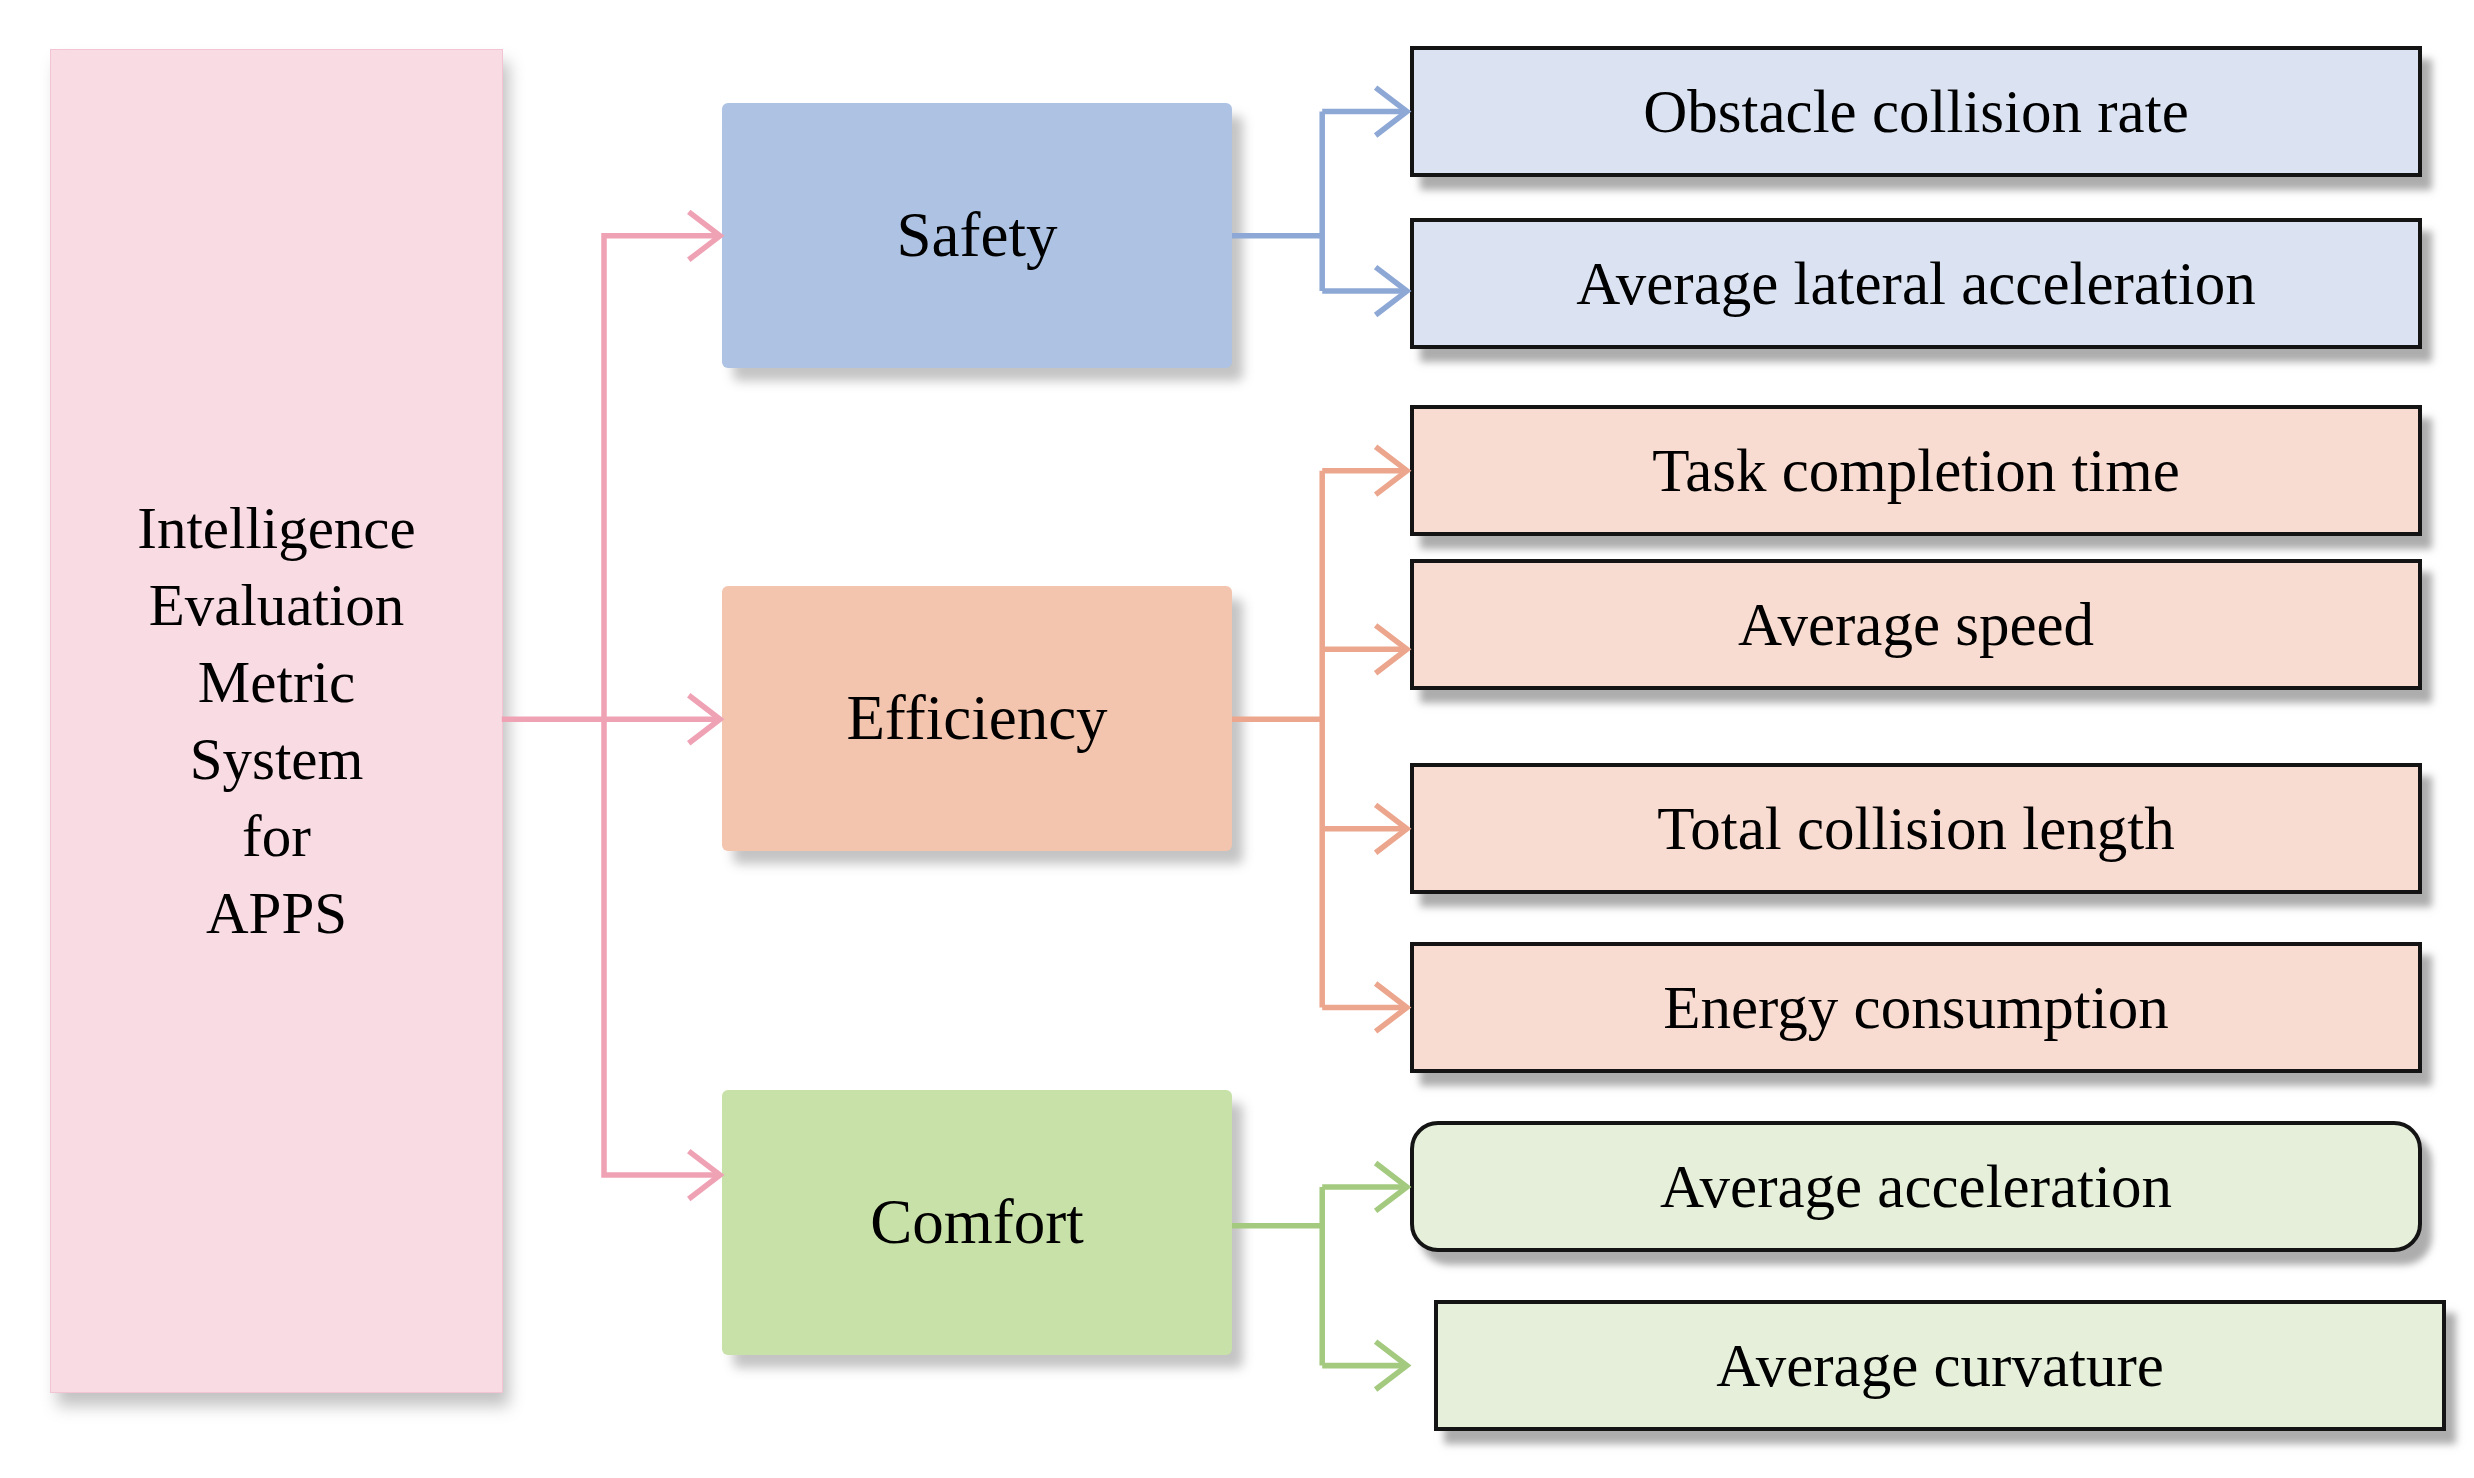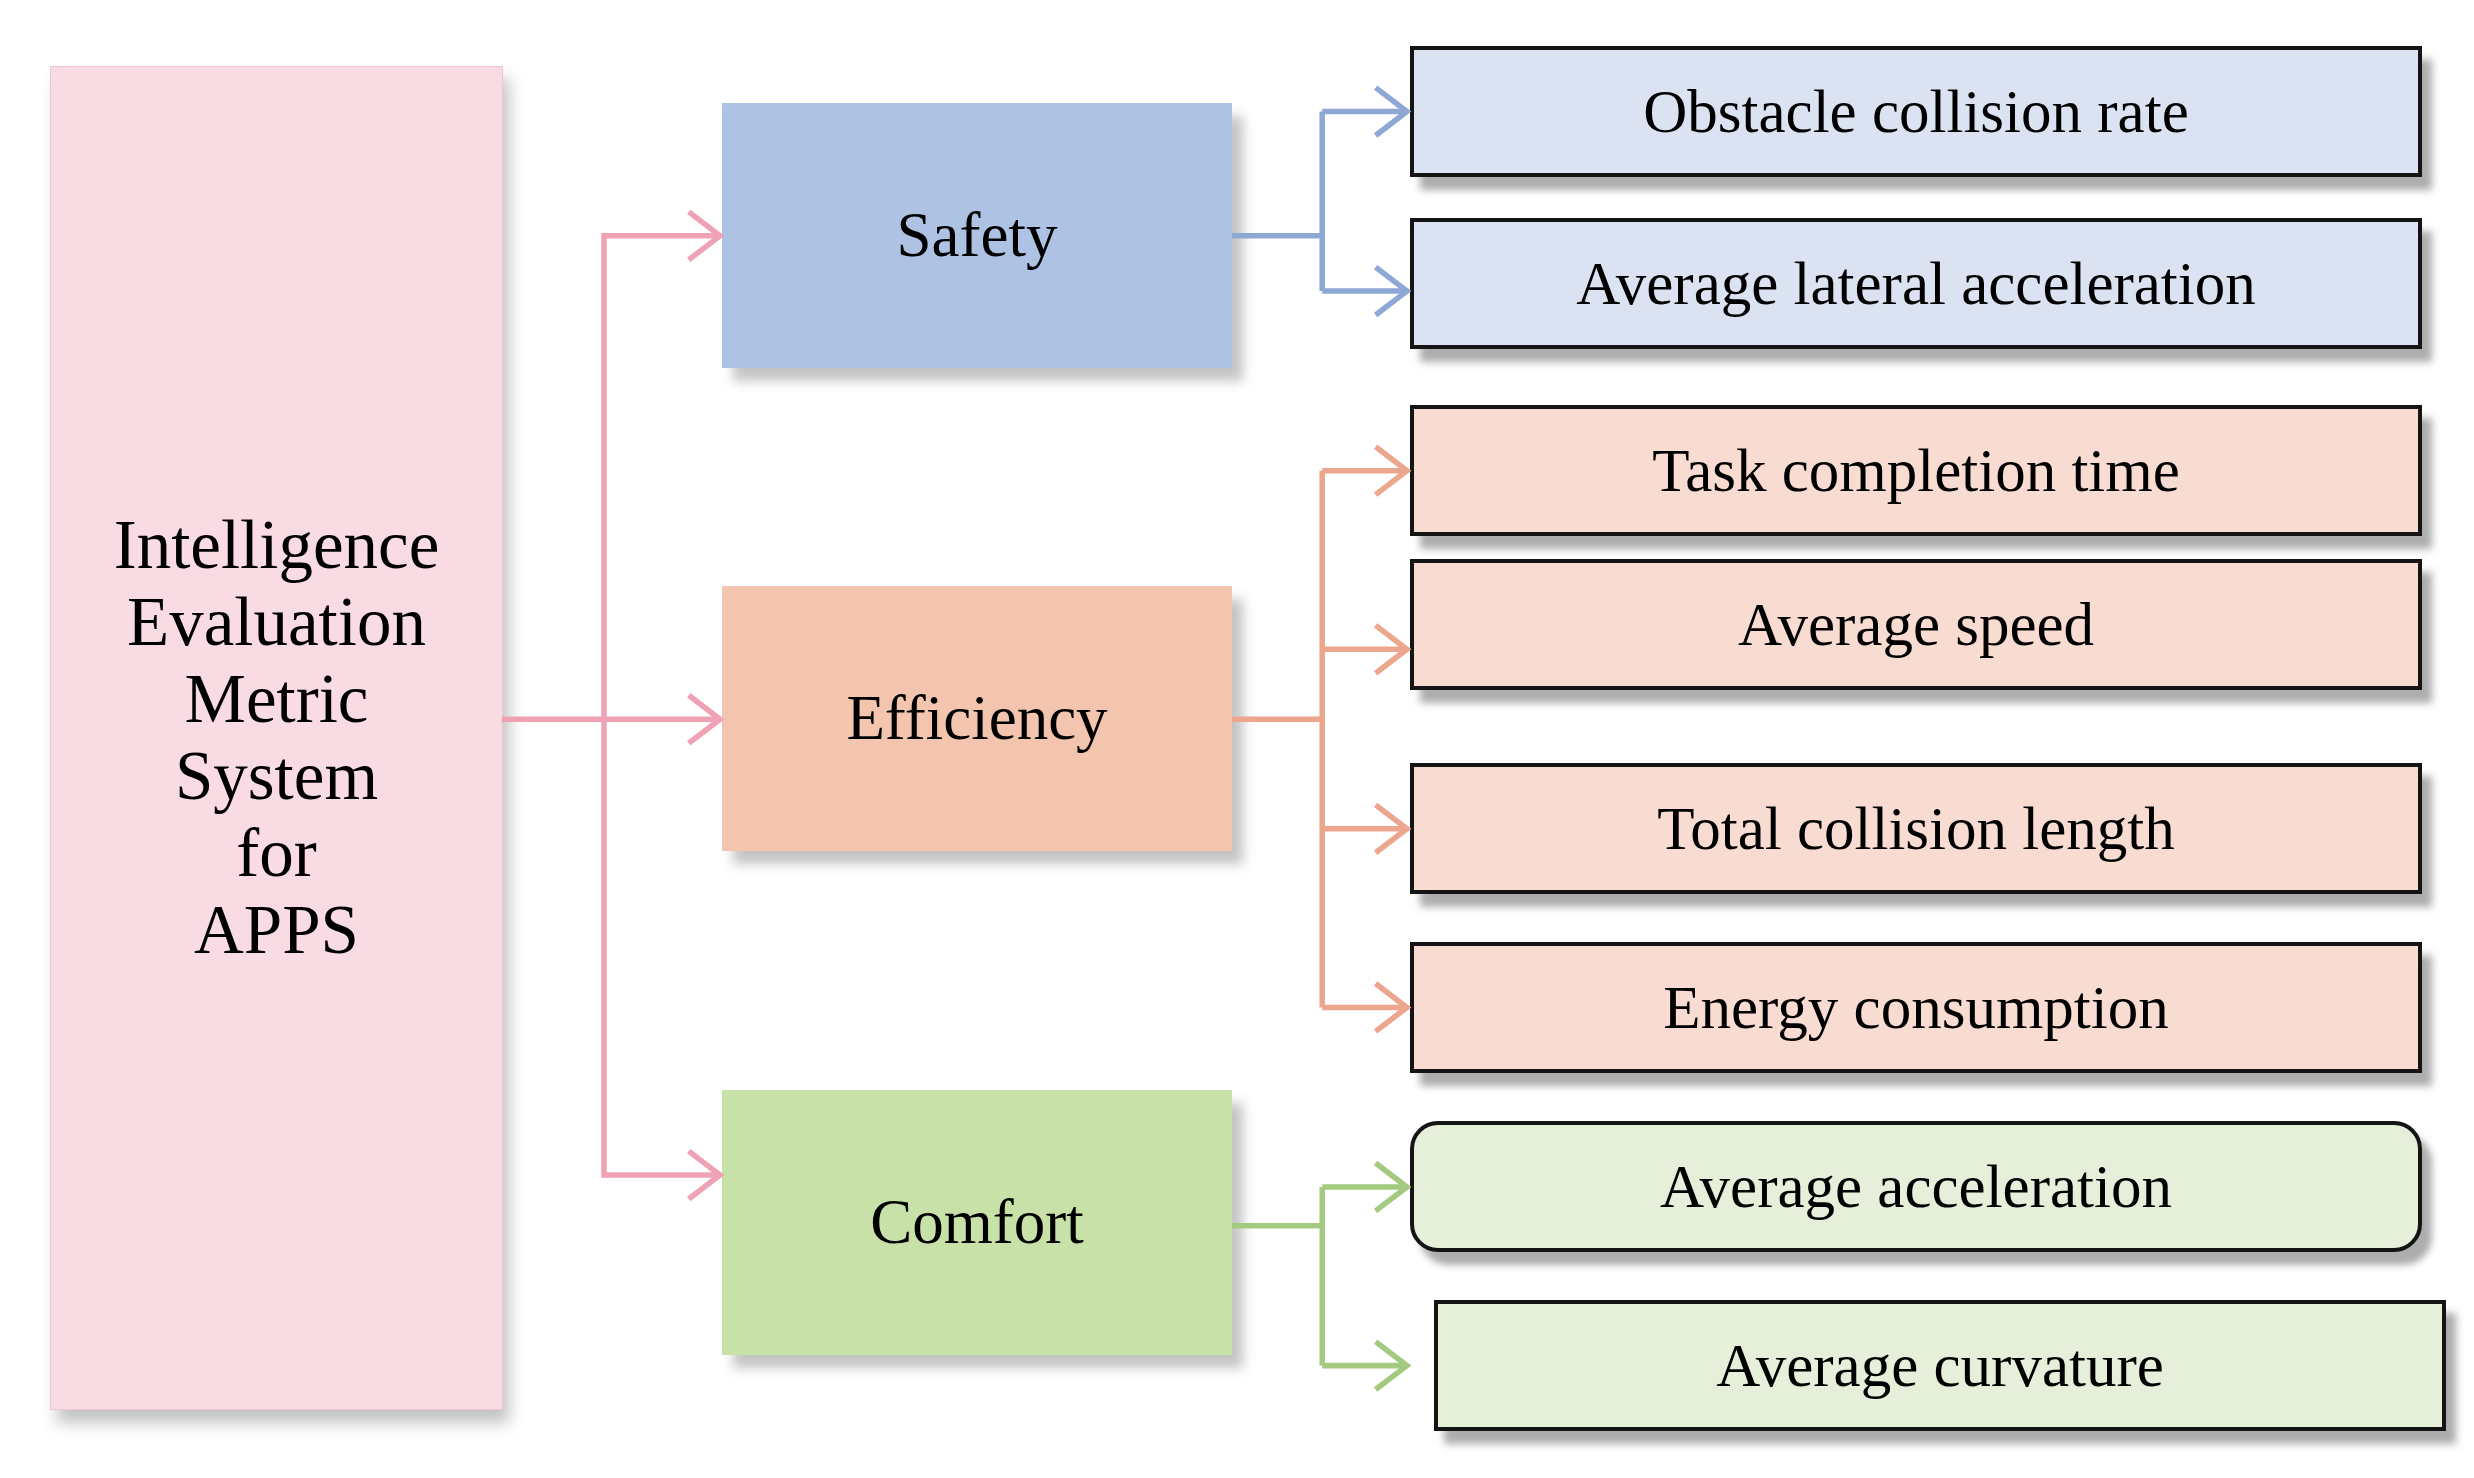--- a/index.html
+++ b/index.html
@@ -25,30 +25,30 @@
     text-align: center;
   }
   
   .root-box {
     left: 50px; top: 49px;
     width: 453px; height: 1344px;
     background: var(--root_fill, #f9dbe4);
     border: 1.8px solid var(--root_border, #f3c4d3);
     box-shadow: 7.4px 13px 14.7px rgba(120,120,120,0.45);
     flex-direction: column;
-    font-size: 69px;
+    font-size: 59px;
     line-height: 77px;
-    margin-top: 17px;
   }
   
   .cat-box {
     left: 722px;
     width: 510px; height: 265px;
     font-size: 63px;
     box-shadow: 11px 13px 11px rgba(125,125,125,0.45);
+    border-radius: 6px;
   }
   .cat-safety     { top: 103px;  background: var(--safety_fill, #aec3e3); }
   .cat-efficiency { top: 586px;  background: var(--efficiency_fill, #f4c5ae); }
   .cat-comfort    { top: 1090px; background: var(--comfort_fill, #c8e1a8); }
   
   .metric-box {
     left: 1410px;
     width: 1012px; height: 131px;
     border: 4.6px solid var(--metric_border, #141414);
     font-size: 61px;

